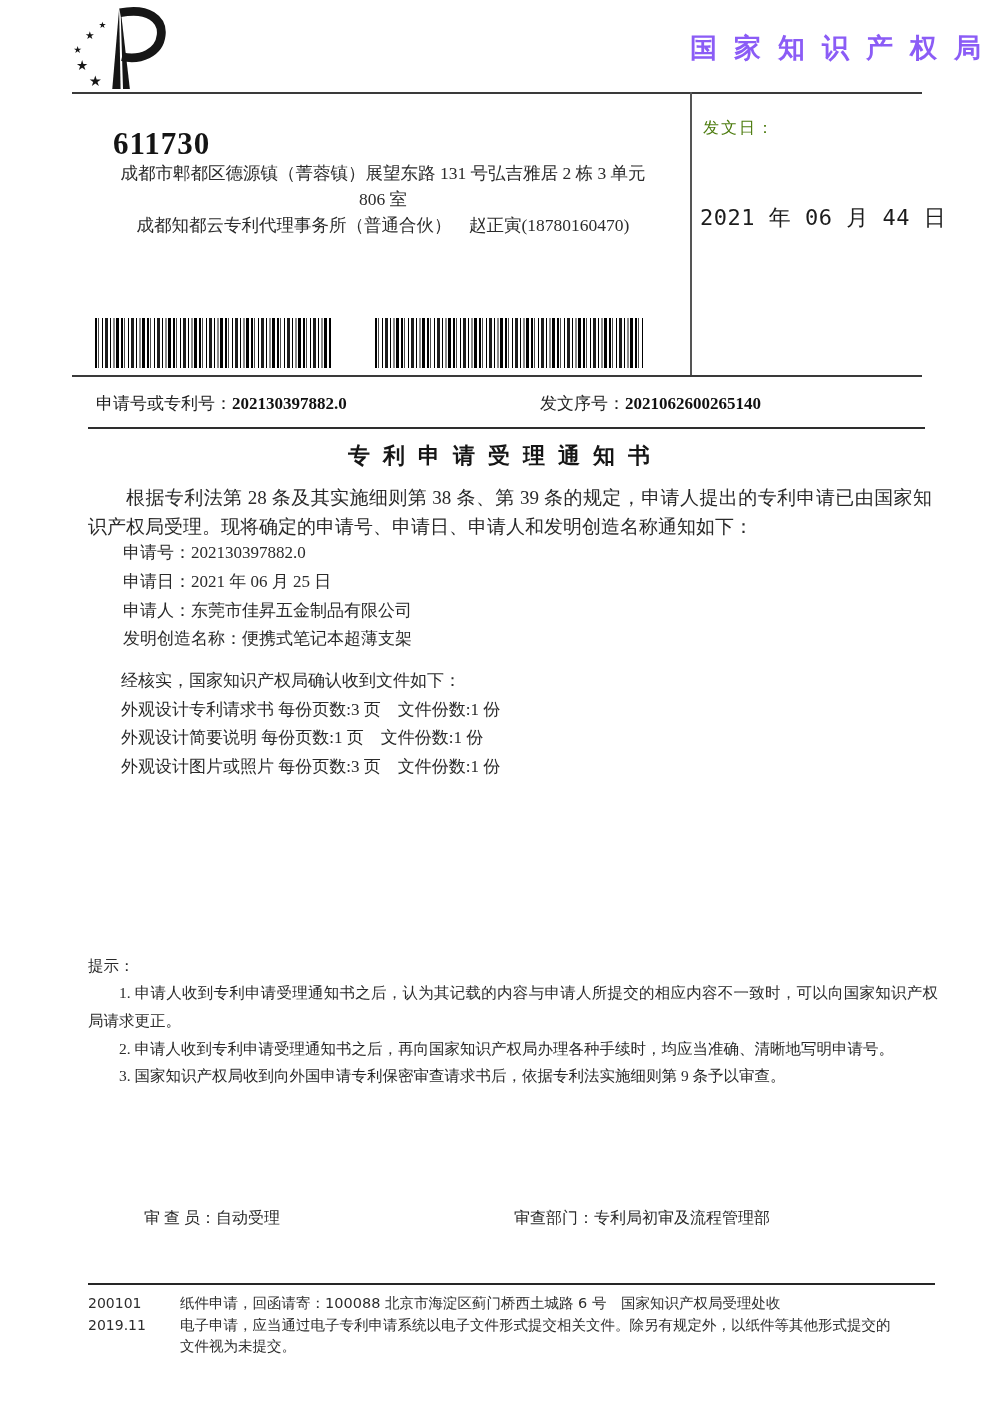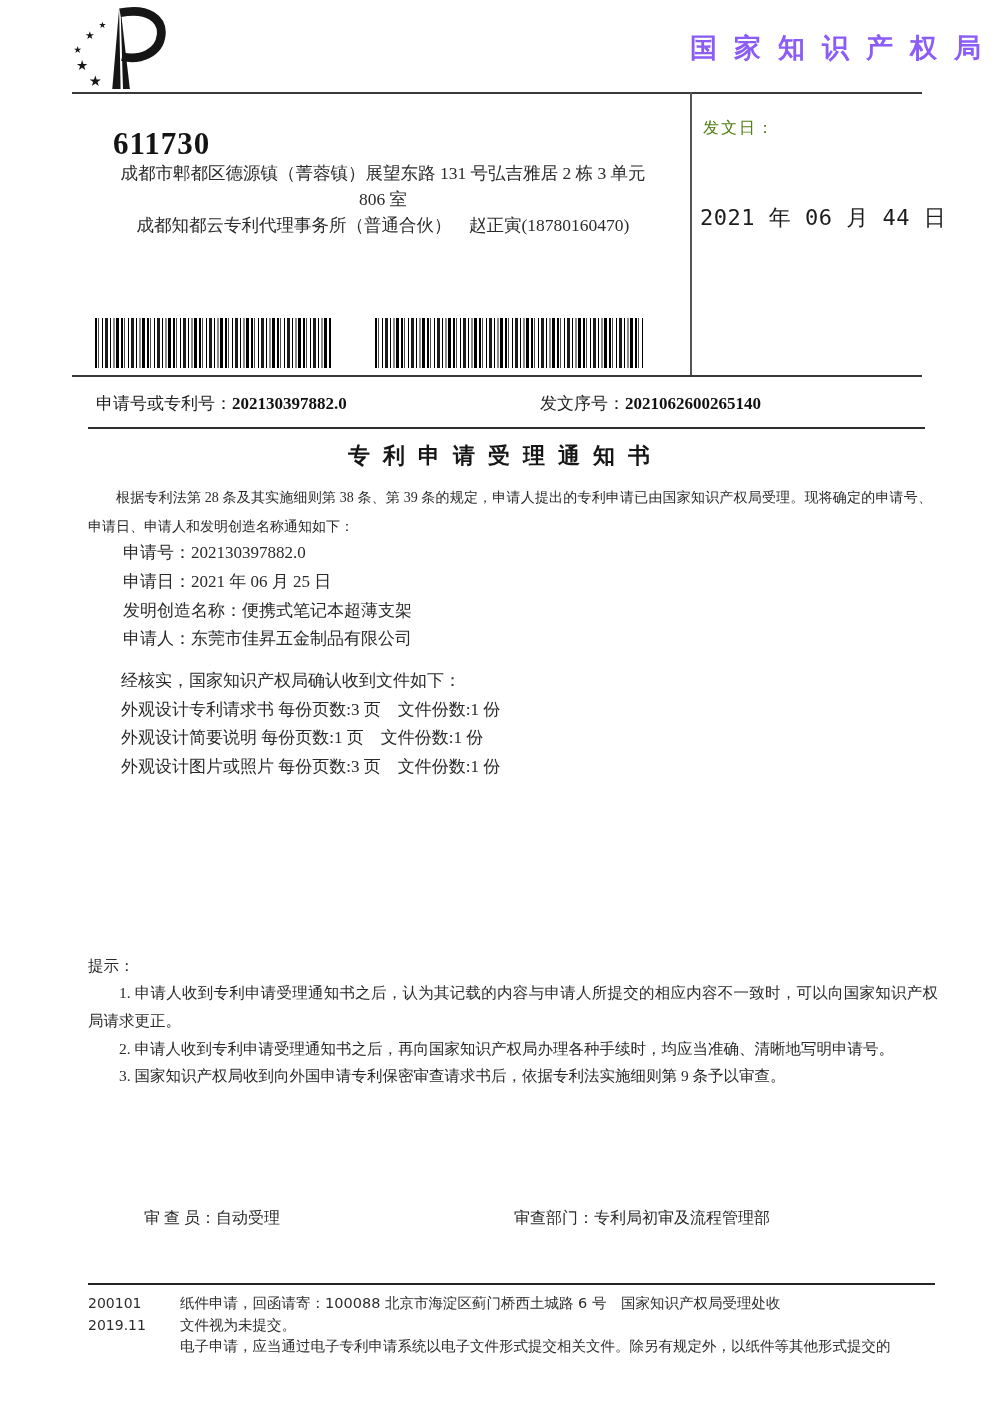--- a/index.html
+++ b/index.html
@@ -61,21 +61,21 @@
   .num-serial { left:540px; }
 
   
   .notice-title {
     position:absolute; left:0; right:0; top:441px;
     text-align:center; font-size:22px; font-weight:bold;
     letter-spacing:13px; text-indent:13px; color:#161616;
   }
   .intro {
     position:absolute; left:88px; top:484px; width:844px;
-    font-size:14px; line-height:28.5px; text-indent:2em; color:#2a2a2a;
+    font-size:19px; line-height:28.5px; text-indent:2em; color:#2a2a2a;
     text-align:justify;
   }
   .details { position:absolute; left:123px; top:539px; font-size:17px; line-height:28.8px; color:#2a2a2a; }
   .received { position:absolute; left:121px; top:667px; font-size:17px; line-height:28.6px; color:#2a2a2a; }
 
   
   .tips-label { position:absolute; left:88px; top:956px; font-size:15.5px; color:#2a2a2a; }
   .tips { position:absolute; left:88px; top:979px; width:850px; font-size:15.5px; line-height:27.8px; color:#2a2a2a; text-align:justify; }
   .tips p { text-indent:2em; }
 
@@ -131,22 +131,22 @@
     <span>发文序号：</span><b>2021062600265140</b>
   </div>
   <div class="rule rule-under-nums"></div>
 
   <div class="notice-title">专利申请受理通知书</div>
   <div class="intro">根据专利法第 28 条及其实施细则第 38 条、第 39 条的规定，申请人提出的专利申请已由国家知识产权局受理。现将确定的申请号、申请日、申请人和发明创造名称通知如下：</div>
 
   <div class="details">
     <div>申请号：202130397882.0</div>
     <div>申请日：2021 年 06 月 25 日</div>
+    <div>申请人：东莞市佳昇五金制品有限公司</div>
     <div>发明创造名称：便携式笔记本超薄支架</div>
-    <div>申请人：东莞市佳昇五金制品有限公司</div>
   </div>
 
   <div class="received">
     <div>经核实，国家知识产权局确认收到文件如下：</div>
     <div>外观设计专利请求书 每份页数:3 页　文件份数:1 份</div>
     <div>外观设计简要说明 每份页数:1 页　文件份数:1 份</div>
     <div>外观设计图片或照片 每份页数:3 页　文件份数:1 份</div>
   </div>
 
   <div class="tips-label">提示：</div>
@@ -163,17 +163,17 @@
     <span>审查部门：</span><span>专利局初审及流程管理部</span>
   </div>
 
   <div class="rule rule-footer"></div>
   <div class="footer-codes">
     <div>200101</div>
     <div>2019.11</div>
   </div>
   <div class="footer-text">
     <div>纸件申请，回函请寄：100088  北京市海淀区蓟门桥西土城路 6 号　国家知识产权局受理处收</div>
+    <div>电子申请，应当通过电子专利申请系统以电子文件形式提交相关文件。除另有规定外，以纸件等其他形式提交的</div>
     <div>文件视为未提交。</div>
-    <div>电子申请，应当通过电子专利申请系统以电子文件形式提交相关文件。除另有规定外，以纸件等其他形式提交的</div>
   </div>
 
 </div>
 
 </body></html>

